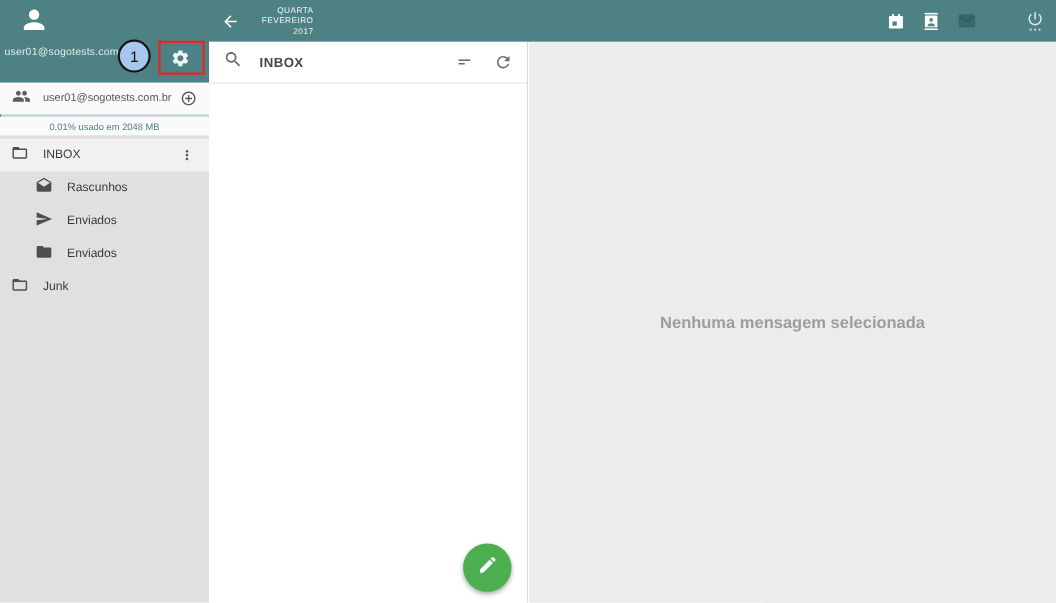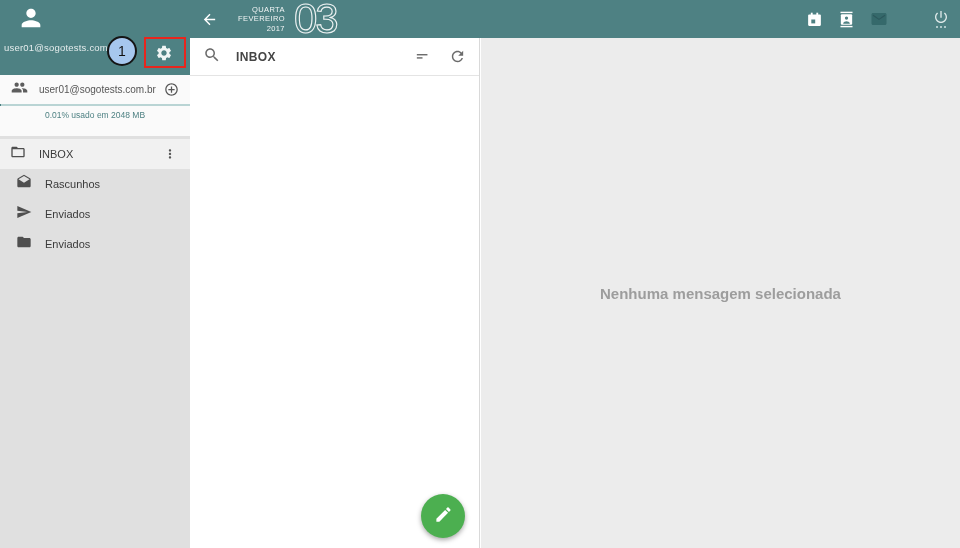--- a/index.html
+++ b/index.html
@@ -38,33 +38,33 @@
     font-size: 14px; color: #111; z-index: 5;
   }
 
   .account-row {
     height: 29px; background: #fafafa;
     display: flex; align-items: center; padding: 0 11px;
   }
   .account-email { font-size: 10px; color: #565656; margin-left: 11px; }
   .account-add { margin-left: auto; display: flex; cursor: pointer; }
 
-  .quota-section { background: #fafafa; padding-bottom: 16px; }
+  .quota-section { background: #fafafa; padding-bottom: 3px; }
   .quota-bar { height: 2px; background: #b9d4d4; position: relative; }
   .quota-bar-fill { position: absolute; left: 0; top: 0; height: 2px; width: 1px; background: #4e8183; }
   .quota-text {
     text-align: center; font-size: 8.5px; color: #4e8183; margin-top: 4px;
   }
 
   .folders { padding-top: 3px; }
   .folder-row {
     height: 30px; display: flex; align-items: center; padding-left: 10px;
     cursor: pointer;
   }
-  .folder-row.child { padding-left: 16px; }
+  .folder-row.child { padding-left: 32px; }
   .folder-row.selected { background: #f1f1f1; }
   .folder-label { font-size: 11px; color: #3a3a3a; margin-left: 13px; font-weight: 500; }
   .folder-menu { margin-left: auto; margin-right: 13px; display: flex; cursor: pointer; }
 
   
   .main-header {
     position: absolute; left: 190px; top: 0; right: 0; height: 38px;
     background: #4e8183; display: flex; align-items: center;
   }
   .back-btn { margin-left: 11px; display: flex; cursor: pointer; }
@@ -199,40 +199,43 @@
     <div class="folder-row child">
       <span>
         <svg width="16" height="16" viewBox="0 0 24 24">
             <path fill="#4f4f4f" d="M10 4H4c-1.1 0-1.99.9-1.99 2L2 18c0 1.1.9 2 2 2h16c1.1 0 2-.9 2-2V8c0-1.1-.9-2-2-2h-8l-2-2z"></path>
           </svg>
       </span>
       <span class="folder-label">Enviados</span>
     </div>
 
 
+    <div class="folder-row">
+      <span>
+        <svg width="16" height="16" viewBox="0 0 24 24">
+            <path fill="#4f4f4f" d="M20 6h-8l-2-2H4c-1.1 0-1.99.9-1.99 2L2 18c0 1.1.9 2 2 2h16c1.1 0 2-.9 2-2V8c0-1.1-.9-2-2-2zm0 12H4V8h16v10z"></path>
+          </svg>
+      </span>
+      <span class="folder-label">Junk</span>
+    </div>
 
   </div>
 </div>
 
 <div class="main-header">
   <span class="back-btn">
     <svg width="17" height="17" viewBox="0 0 24 24">
         <path fill="#ffffff" d="M20 11H7.83l5.59-5.59L12 4l-8 8 8 8 1.41-1.41L7.83 13H20v-2z"></path>
       </svg>
   </span>
   <div class="date-block">
     <div>QUARTA</div>
     <div>FEVEREIRO</div>
     <div>2017</div>
   </div>
-  <span class="day-number">
-    <svg width="56" height="38" viewBox="0 0 56 38">
-      <text x="2" y="34" font-size="42" letter-spacing="-2" fill="none" stroke="rgba(255,255,255,0.9)" stroke-width="1.1" font-family="Liberation Sans, sans-serif">03</text>
-    </svg>
-  </span>
 
   <div class="header-icons">
     <span class="hicon">
       <svg width="17" height="17" viewBox="0 0 24 24">
         <rect x="3" y="5" width="18" height="16" rx="1.5" fill="#ffffff"></rect>
         <rect x="6.8" y="2.4" width="2.6" height="4" fill="#ffffff"></rect>
         <rect x="14.6" y="2.4" width="2.6" height="4" fill="#ffffff"></rect>
         <rect x="7.5" y="12" width="5.5" height="5.5" fill="#4e8183"></rect>
       </svg>
     </span>

